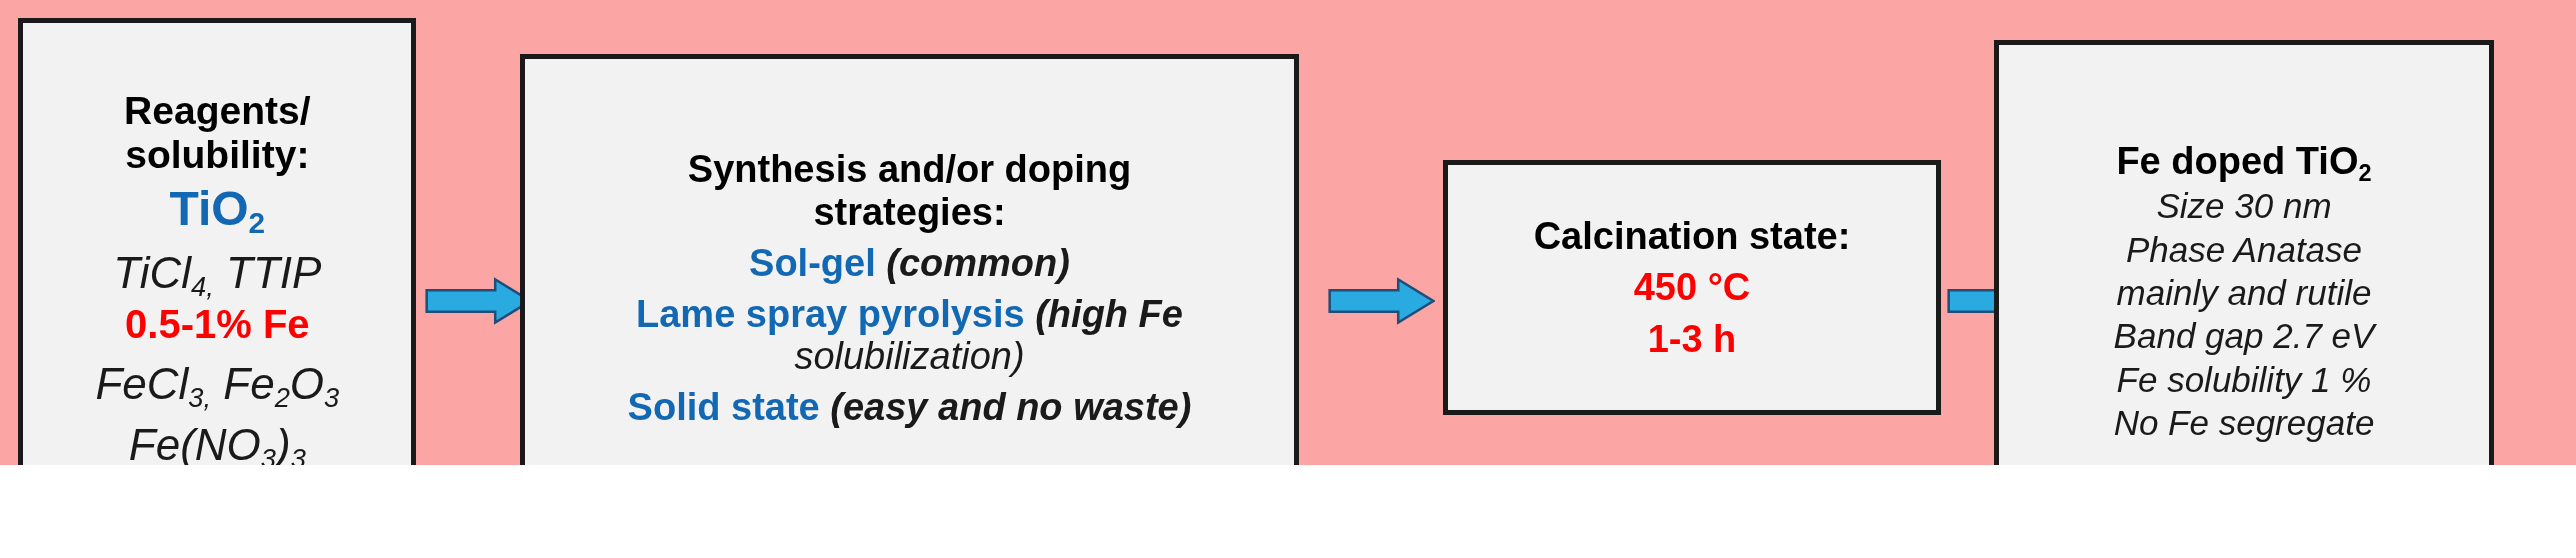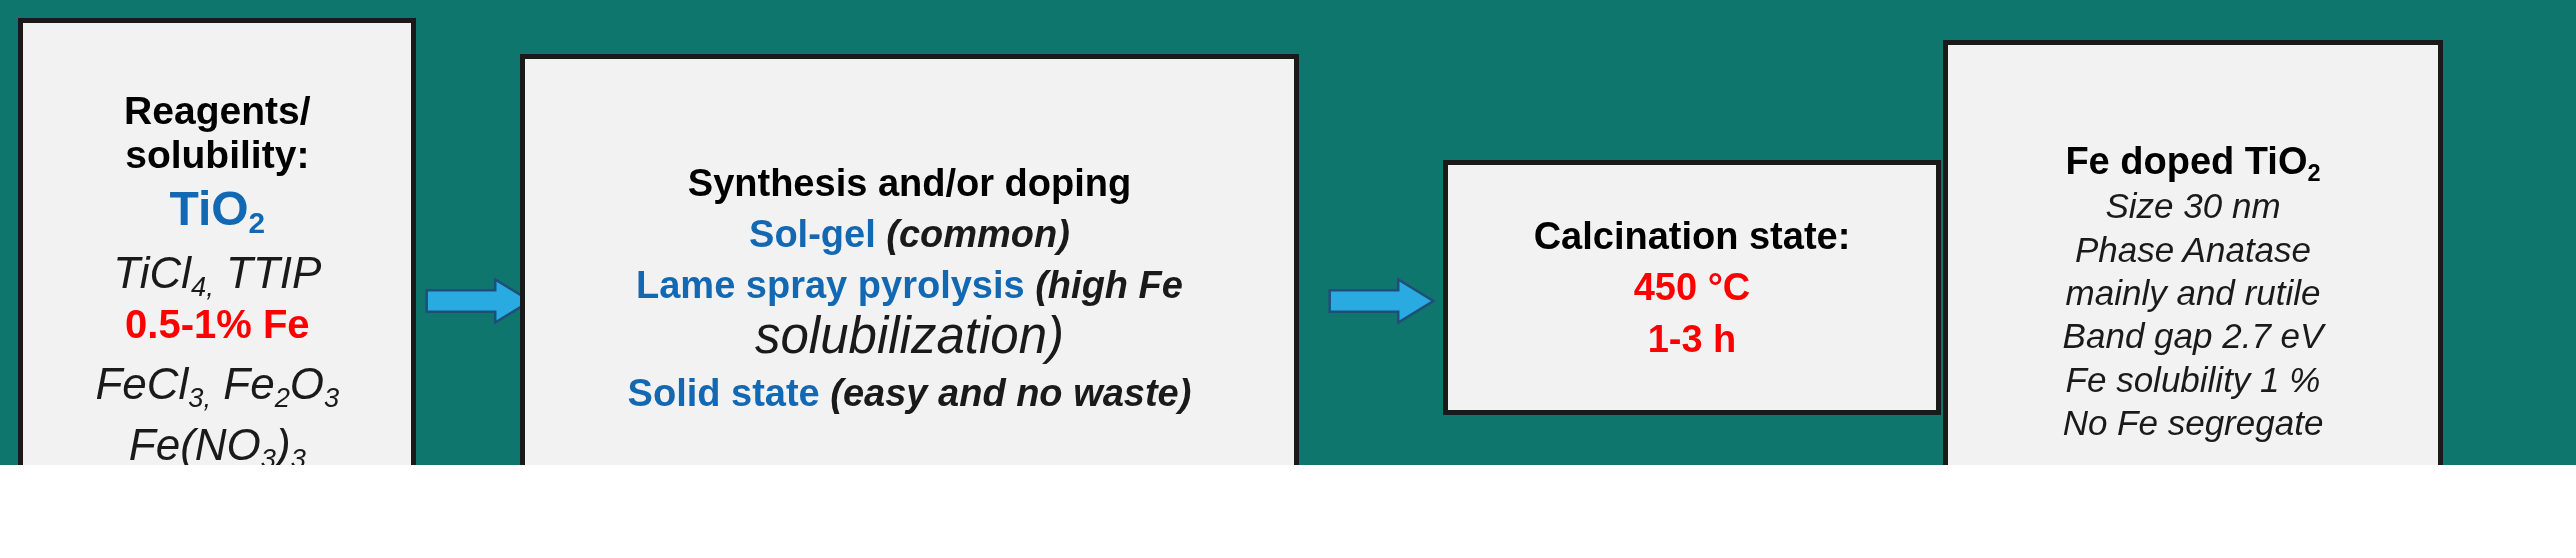--- a/index.html
+++ b/index.html
@@ -7,21 +7,21 @@
     padding: 0;
     background: #ffffff;
   }
   body {
     font-family: "Liberation Sans", sans-serif;
   }
   #canvas {
     position: relative;
     width: 2576px;
     height: 465px;
-    background: #0f766e;
+    background: #fca5a5;
     overflow: hidden;
   }
 
   .flow-box {
     position: absolute;
     box-sizing: border-box;
     background: #f2f2f2;
     border: 5px solid #1a1a1a;
     display: flex;
     flex-direction: column;
@@ -105,21 +105,21 @@
     top: 160px;
     width: 498px;
     height: 255px;
     padding: 3.3px 8.3px;
   }
   #box-calcination .t-head { font-size: 38px; }
   #box-calcination .t-red  { font-size: 38px; margin-top: 9px; }
 
   
   #box-product {
-    left: 1943px;
+    left: 1994px;
     top: 40px;
     width: 500px;
     height: 502px;
     padding: 20px 5px;
   }
   #box-product .t-head { font-size: 38px; }
   #box-product .t-ital { font-size: 35px; margin-top: 4.2px; }
 
   
   .flow-arrow {
@@ -149,25 +149,26 @@
   </div>
 
   <div class="flow-arrow" id="arrow-1">
     <svg viewBox="0 0 128 58" preserveAspectRatio="none" aria-hidden="true">
       <polygon points="2,16 84,16 84,3 126,29 84,55 84,42 2,42" fill="#29abe2" stroke="#1f4e79" stroke-width="3" stroke-linejoin="miter"></polygon>
     </svg>
   </div>
 
   <div class="flow-box" id="box-synthesis">
     <span class="line t-head">Synthesis and/or doping</span>
+    <span class="line t-head">strategies:</span>
 
     <span class="line strat t-blue-ital-mix"><span class="blu">Sol-gel</span><span class="itl">&nbsp;</span><span class="itl">(common)</span></span>
 
     <span class="line strat t-blue-ital-mix"><span class="blu">Lame spray pyrolysis</span><span class="itl">&nbsp;</span><span class="itl">(high Fe</span></span>
-    <span class="line t-ital" style="font-size:51px;">solubilization)</span>
+    <span class="line t-ital" style="font-size:38px;">solubilization)</span>
 
     <span class="line strat t-blue-ital-mix"><span class="blu">Solid state</span><span class="itl">&nbsp;</span><span class="itl">(easy and no waste)</span></span>
   </div>
 
   <div class="flow-arrow" id="arrow-2">
     <svg viewBox="0 0 128 58" preserveAspectRatio="none" aria-hidden="true">
       <polygon points="2,16 84,16 84,3 126,29 84,55 84,42 2,42" fill="#29abe2" stroke="#1f4e79" stroke-width="3" stroke-linejoin="miter"></polygon>
     </svg>
   </div>
 

